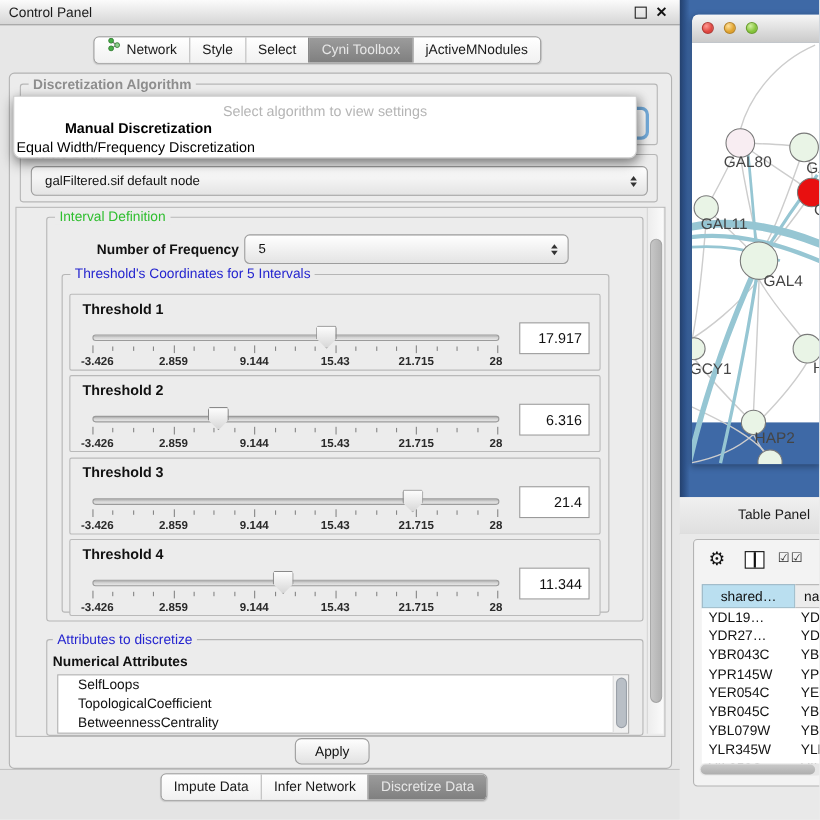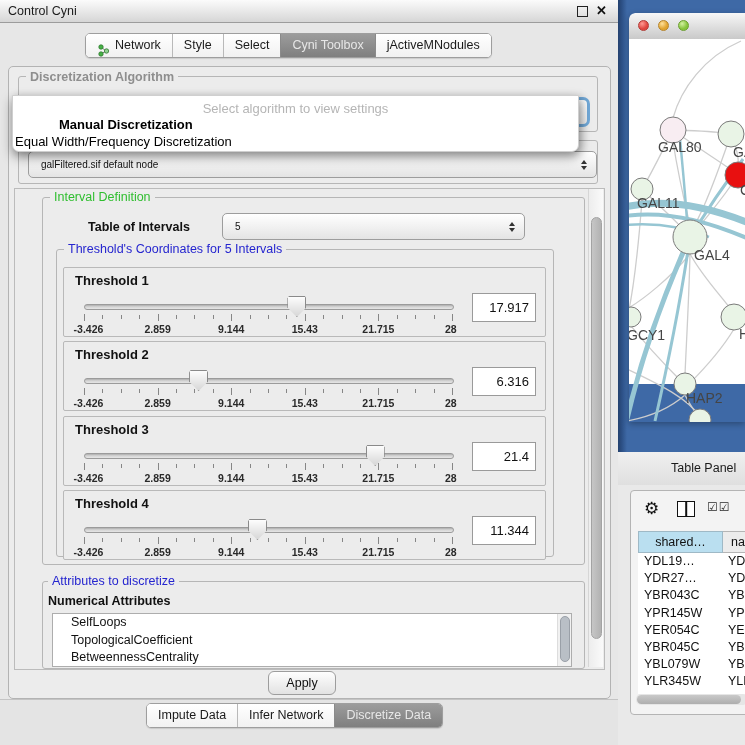--- a/index.html
+++ b/index.html
@@ -8,47 +8,47 @@
   .abs{position:absolute;}
 
   
   .left-panel{position:absolute;left:0;top:0;width:618px;height:745px;background:#e7e7e7;}
   .titlebar{position:absolute;left:0;top:0;width:618px;height:22px;background:linear-gradient(#fbfbfb,#d6d6d6);border-bottom:1px solid #9c9c9c;}
   .tb-title{position:absolute;left:8px;top:0;line-height:22px;font-size:12.5px;color:#1b1b1b;}
   .float-icon{position:absolute;left:577px;top:6px;width:9px;height:9px;border:1.5px solid #222;background:transparent;}
   .close-icon{position:absolute;left:596px;top:3px;font-size:13px;font-weight:bold;color:#111;line-height:16px;}
 
   .segmented{position:absolute;display:inline-flex;height:23px;background:#fff;border:1px solid #9e9e9e;border-radius:5px;overflow:hidden;box-shadow:0 1px 1px rgba(0,0,0,0.12);}
-  .seg{display:flex;align-items:flex-end;gap:5px;padding:0 11px;font-size:12.5px;color:#1a1a1a;line-height:23px;border-left:1px solid #b9b9b9;background:linear-gradient(#ffffff,#f1f1f1);white-space:nowrap;}
+  .seg{display:flex;align-items:flex-start;gap:5px;padding:0 11px;font-size:12.5px;color:#1a1a1a;line-height:23px;border-left:1px solid #b9b9b9;background:linear-gradient(#ffffff,#f1f1f1);white-space:nowrap;}
   .seg:first-child{border-left:none;}
   .seg.selected{background:linear-gradient(#9c9c9c,#7f7f7f);color:#e7e7e7;border-left-color:#8a8a8a;}
   .seg.selected + .seg{border-left-color:#8a8a8a;}
   .top-tabs{left:85px;top:33px;}
   .bottom-tabs{left:146px;top:703px;}
 
   .outer-box{position:absolute;left:8px;top:66px;width:601px;height:631px;border:1px solid #b3b3b3;border-radius:5px;background:#ececec;}
 
   .group{position:absolute;border:1px solid #b6b6b6;border-radius:3px;background:transparent;}
   .group-title{position:absolute;font-size:12.5px;background:#ececec;padding:0 4px;white-space:nowrap;}
   .gt-gray{color:#8e8e8e;font-weight:bold;}
   .gt-dark{color:#1a1a1a;font-weight:bold;}
   .gt-green{color:#2fbe2f;}
   .gt-blue{color:#2525cf;}
 
   .algo-group{left:18px;top:76px;width:578px;height:54px;}
   .algo-combo{position:absolute;left:28px;top:97px;width:556px;height:24px;border:3px solid #72a9d8;border-radius:7px;background:linear-gradient(#ffffff,#ededed);z-index:2;}
 
-  .popup{position:absolute;left:12px;top:95px;width:565px;height:55px;background:#fff;border:1px solid #cfcfcf;border-radius:0 0 7px 7px;box-shadow:0 5px 12px rgba(0,0,0,0.38),3px 2px 8px rgba(0,0,0,0.18);z-index:10;}
+  .popup{position:absolute;left:12px;top:87px;width:565px;height:55px;background:#fff;border:1px solid #cfcfcf;border-radius:0 0 7px 7px;box-shadow:0 5px 12px rgba(0,0,0,0.38),3px 2px 8px rgba(0,0,0,0.18);z-index:10;}
   .popup-hint{position:absolute;left:0;top:5px;width:100%;text-align:center;font-size:13px;color:#b5b5b5;}
   .popup-opt{position:absolute;left:2px;font-size:13px;color:#000;white-space:nowrap;}
   .popup-opt.bold{font-weight:bold;top:21px;padding-left:44px;}
   .popup-opt.plain{top:38px;}
 
   .td-group{left:18px;top:140px;width:578px;height:42px;}
-  .combo{position:absolute;border:1px solid #9d9d9d;border-radius:5px;background:linear-gradient(#ffffff,#e4e4e4);font-size:10px;color:#111;padding-left:8px;}
+  .combo{position:absolute;border:1px solid #9d9d9d;border-radius:5px;background:linear-gradient(#ffffff,#e4e4e4);font-size:12px;color:#111;}
   .combo .combo-text{position:absolute;left:12px;top:0;line-height:25px;white-space:nowrap;}
   .td-combo{left:28px;top:151px;width:559px;height:25px;}
   .spin-arrows{position:absolute;right:9px;top:50%;transform:translateY(-50%);display:flex;flex-direction:column;gap:2px;align-items:center;}
   .arr-up{width:0;height:0;border-left:3.5px solid transparent;border-right:3.5px solid transparent;border-bottom:4.5px solid #333;}
   .arr-dn{width:0;height:0;border-left:3.5px solid transparent;border-right:3.5px solid transparent;border-top:4.5px solid #333;}
 
   .scrollpane{position:absolute;left:14px;top:188px;width:589px;height:480px;border:1px solid #bbb;background:#ececec;overflow:hidden;}
   .vscrollbar{position:absolute;left:588px;top:189px;width:14px;height:478px;background:linear-gradient(90deg,#ededed,#fafafa);border-left:1px solid #d6d6d6;}
   .vthumb{position:absolute;left:2px;top:28px;width:9px;height:420px;background:linear-gradient(90deg,#c6c6c6,#b2b2b2);border:1px solid #a3a3a3;border-radius:6px;}
 
@@ -109,21 +109,21 @@
   .tp-hthumb{position:absolute;left:1px;top:1px;width:104px;height:9px;background:linear-gradient(#c9c9c9,#aeaeae);border-radius:5px;}
 </style>
 </head>
 <body>
 
 <div class="screen">
 
   <div class="left-panel">
 
     <div class="titlebar">
-      <span class="tb-title">Control Cyni</span>
+      <span class="tb-title">Control Panel</span>
       <span class="float-icon"></span>
       <span class="close-icon">✕</span>
     </div>
 
     <div class="segmented top-tabs">
       <div class="seg">
         <svg width="13" height="13" viewBox="0 0 13 13">
           <line x1="4" y1="3" x2="9" y2="7" stroke="#7a7a7a" stroke-width="1"></line>
           <line x1="4" y1="10" x2="9" y2="7" stroke="#7a7a7a" stroke-width="1"></line>
           <circle cx="4" cy="3" r="2.2" fill="#47b147" stroke="#2f7a2f" stroke-width="0.8"></circle>
@@ -166,21 +166,21 @@
           <i class="arr-up"></i>
           <i class="arr-dn"></i>
         </span>
     </div>
 
     <div class="scrollpane"></div>
 
     <div class="group interval-group"></div>
     <span class="group-title gt-green abs" style="left:50px;top:190px;">Interval Definition</span>
 
-    <span class="numint-label">Table of Intervals</span>
+    <span class="numint-label">Number of Frequency</span>
     <div class="combo numint-spinner">
       <span class="combo-text">5</span>
       <span class="spin-arrows">
           <i class="arr-up"></i>
           <i class="arr-dn"></i>
         </span>
     </div>
 
     <div class="group thresh-group"></div>
     <span class="group-title gt-blue abs" style="left:64px;top:242px;">Threshold's Coordinates for 5 Intervals</span>

